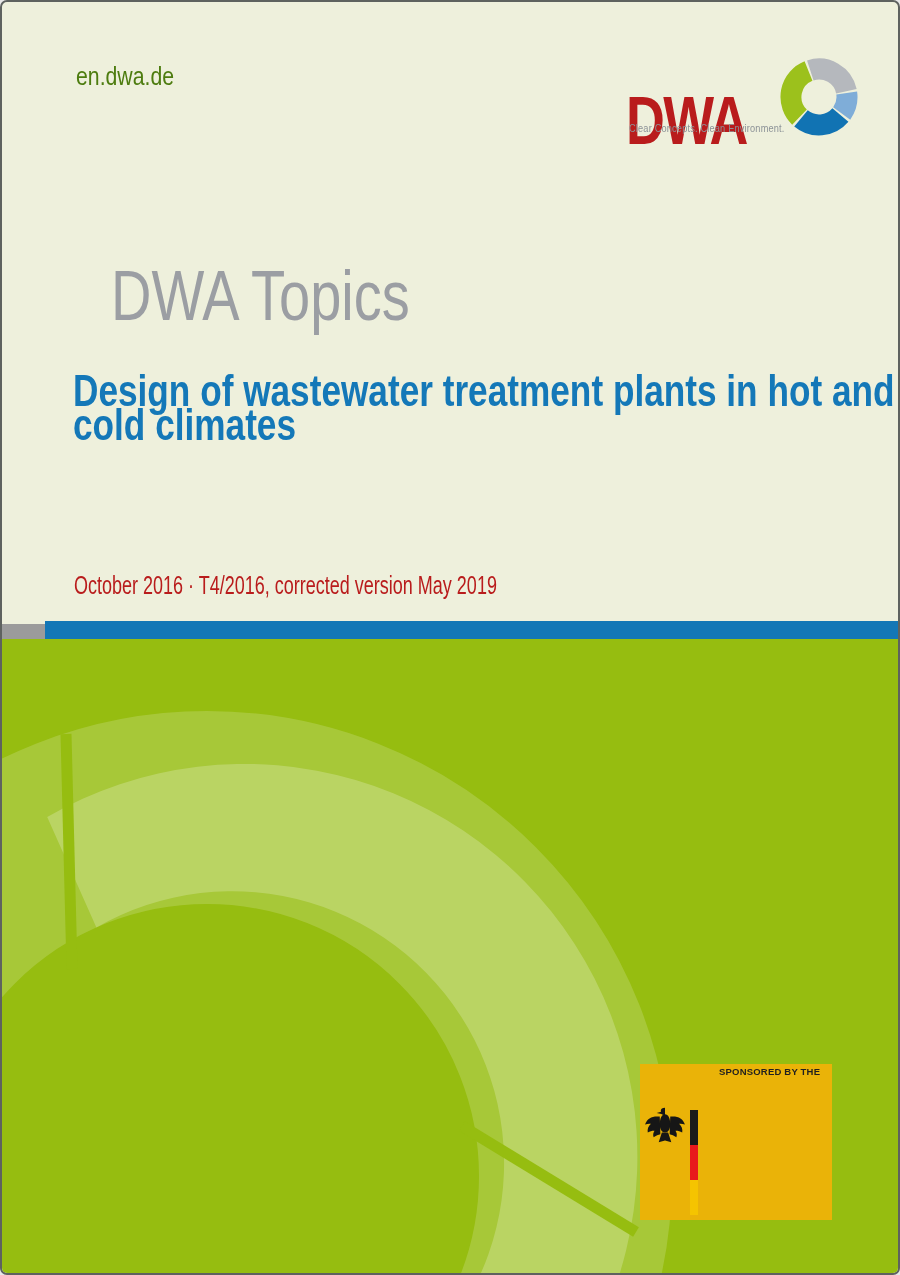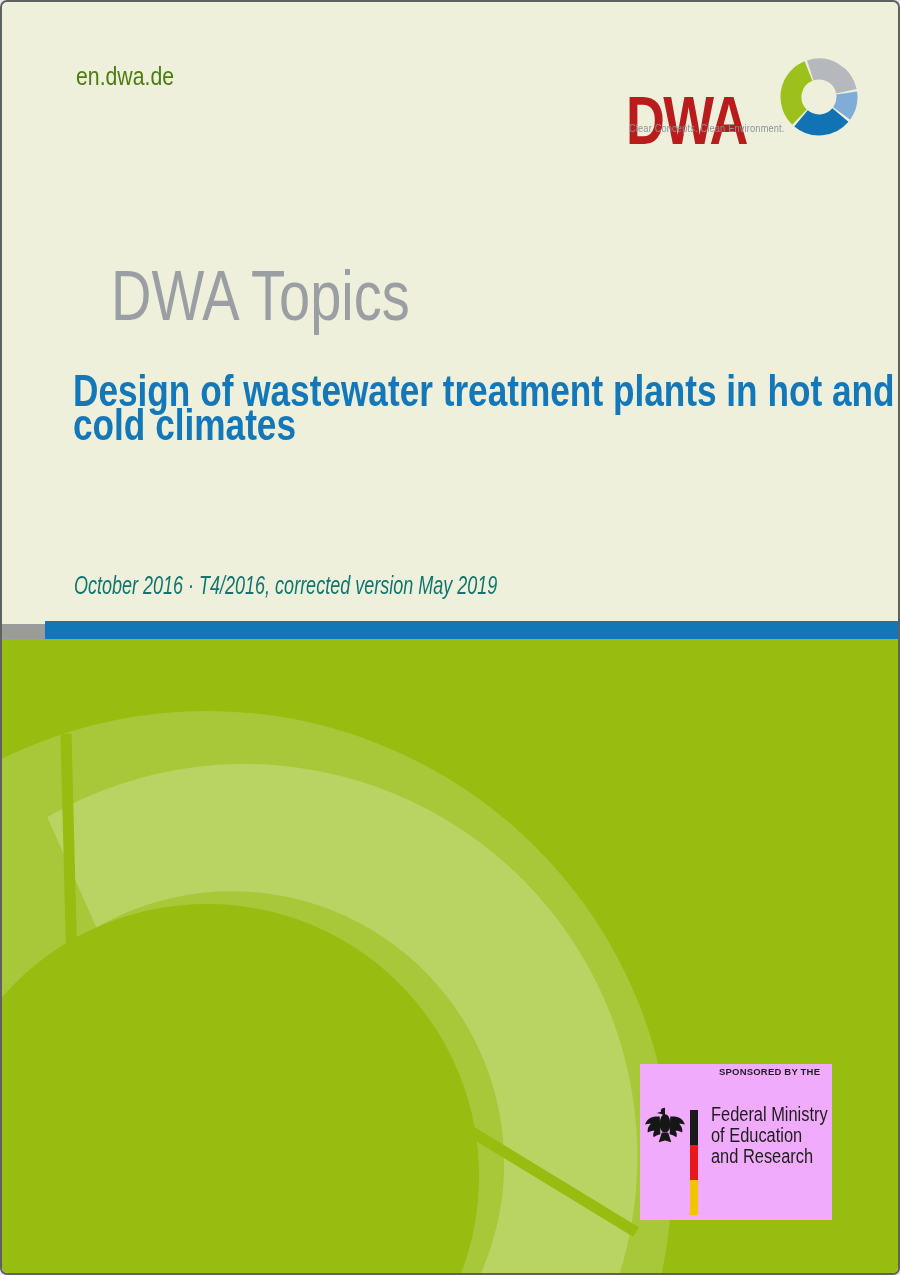--- a/index.html
+++ b/index.html
@@ -18,33 +18,33 @@
   .wordmark .cx{transform:scaleX(.78);}
   .ring{left:778px;top:56px;}
   .tagline{left:627px;top:121px;font-size:10px;color:#8c9297;letter-spacing:.2px;}
   .tagline .cx{transform:scaleX(.92);}
 
   
   .series{left:70px;top:259px;font-size:70px;font-weight:400;color:#9b9ea3;line-height:1;margin-left:39px;}
   .series .cx{transform:scaleX(.8);}
   .title{left:71px;top:372px;font-size:44px;font-weight:bold;color:#1478b8;line-height:34px;}
   .title .cx{transform:scaleX(.8);}
-  .edition{left:72px;top:569px;font-size:25px;color:#0f766e;font-style:italic;}
+  .edition{left:72px;top:569px;font-size:25px;color:#b91c1c;}
   .edition .cx{transform:scaleX(.72);}
 
   
   .graybar{left:0;top:622px;width:43px;height:15px;background:#9b9b9b;}
   .bluebar{left:43px;top:619px;right:0;height:18px;background:#1377b6;}
 
   
   .green{left:0;top:637px;right:0;bottom:0;background:#96bd10;}
   .green svg.mark{position:absolute;left:0;top:0;}
 
   
-  .sponsor{left:638px;top:1062px;width:192px;height:156px;background:#f0abfc;}
+  .sponsor{left:638px;top:1062px;width:192px;height:156px;background:#eab308;}
   .sp-head{position:absolute;left:79px;top:2px;font-size:9.5px;font-weight:bold;color:#1f1f1f;letter-spacing:.2px;}
   .eagle{position:absolute;left:4px;top:43px;}
   .flag{position:absolute;left:50px;top:46px;width:8px;height:105px;}
   .flag div{width:8px;height:35px;}
   .ministry{position:absolute;left:71px;top:40px;font-size:20px;line-height:21px;color:#1d1d1b;}
   .ministry .cx{transform:scaleX(.82);}
 </style>
 </head>
 <body>
 
@@ -100,20 +100,15 @@
         <path d="M17 32l-3 12 6-2 6 2-3-12z"></path>
       </g>
     </svg>
 
     <div class="flag">
       <div style="background:#1a1a1a;"></div>
       <div style="background:#e8191c;"></div>
       <div style="background:#f5c400;"></div>
     </div>
 
-    <div class="ministry">
-      <div><span class="cx">Federal Ministry</span></div>
-      <div><span class="cx">of Education</span></div>
-      <div><span class="cx">and Research</span></div>
-    </div>
   </div>
 
 </div>
 
 </body></html>

